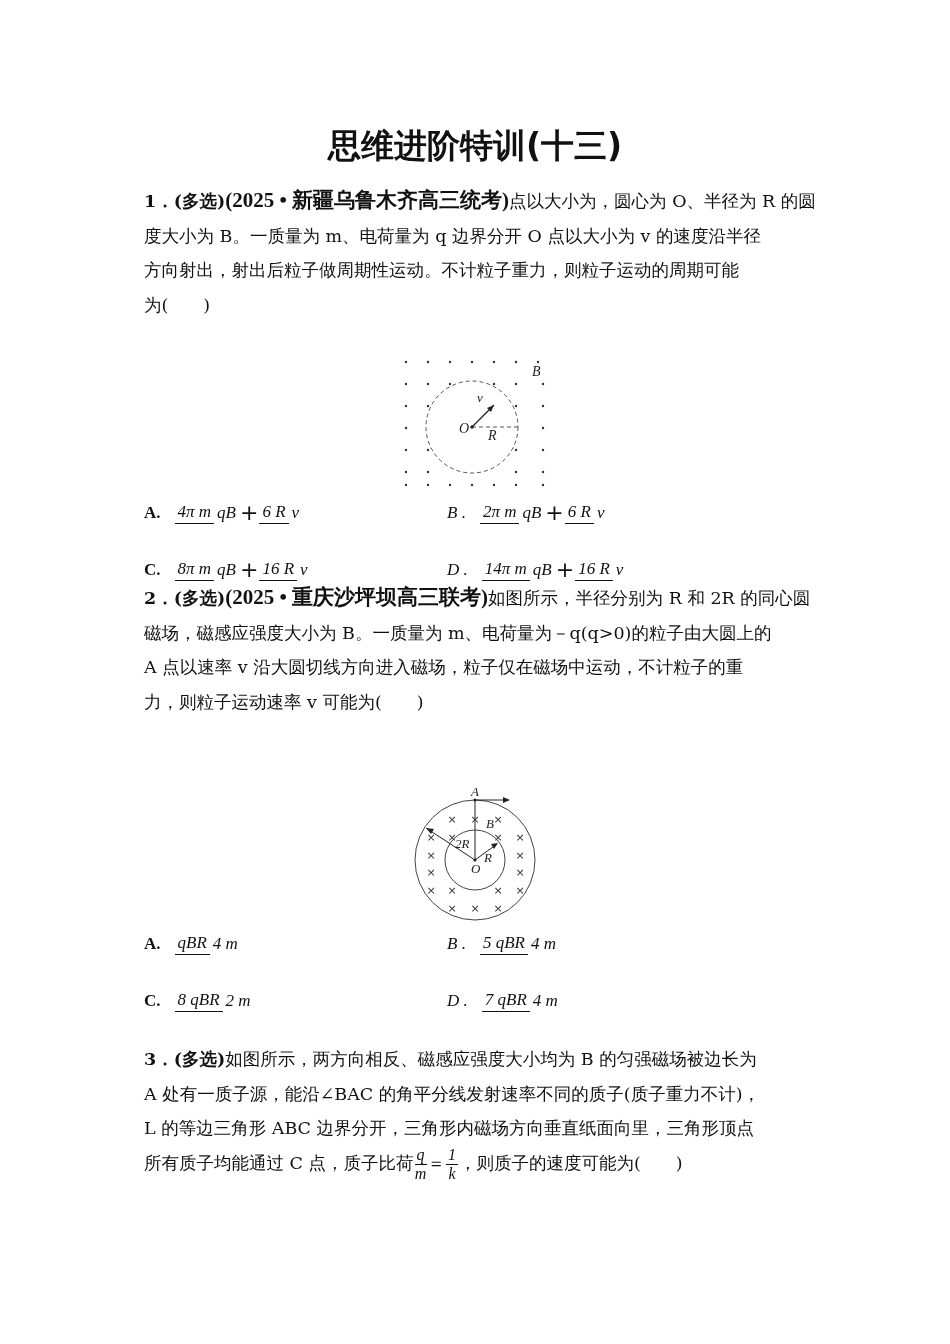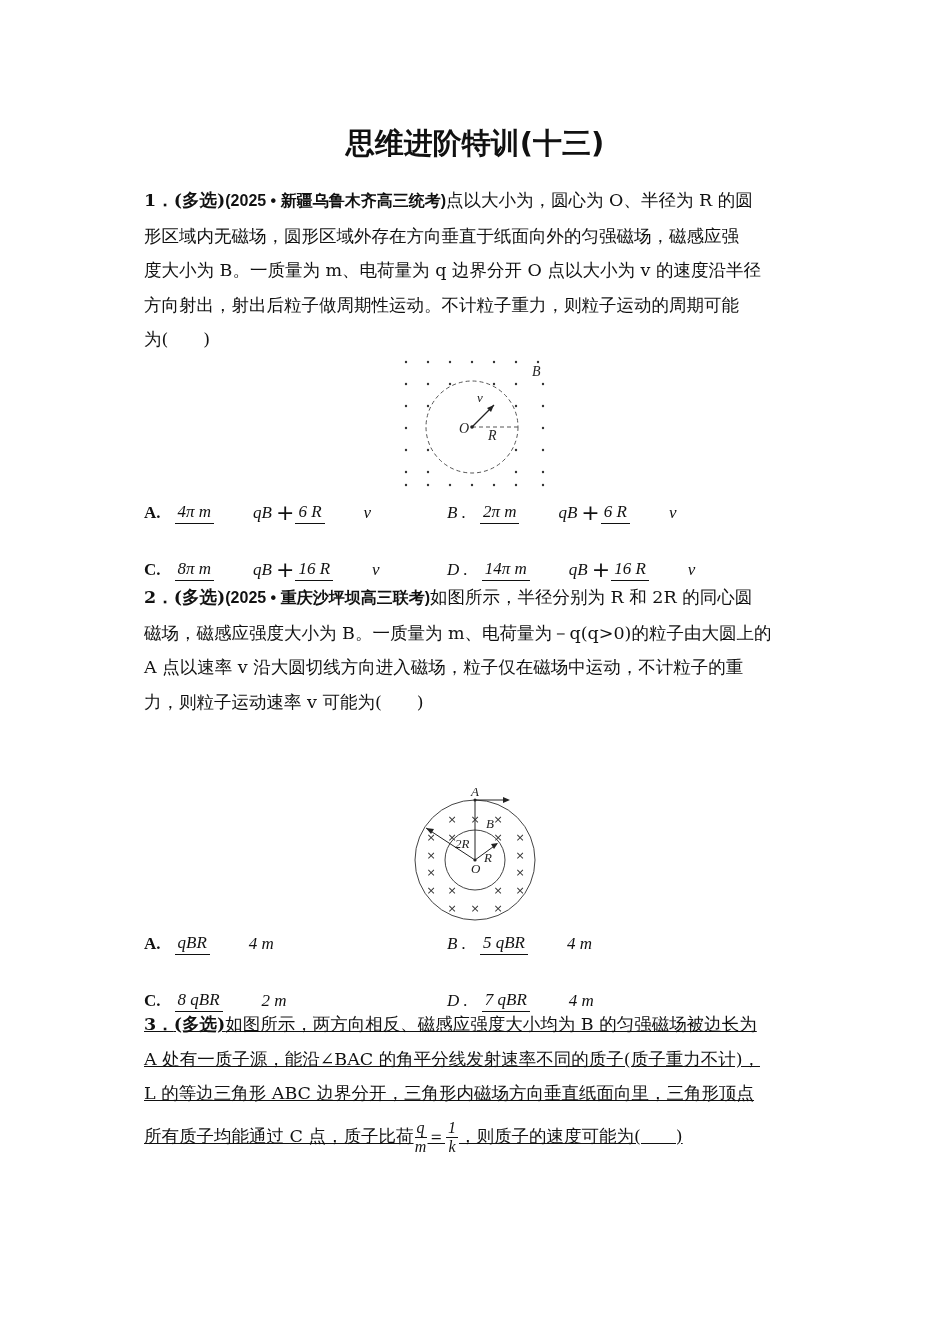--- a/index.html
+++ b/index.html
@@ -1,48 +1,47 @@
 <!DOCTYPE html>
 <html><head>
 <meta charset="utf-8">
 <style>
   html, body { margin: 0; padding: 0; background: #ffffff; }
   body { width: 950px; height: 1344px; position: relative; overflow: hidden;
          font-family: "DejaVu Serif", "Liberation Serif", serif; color: #111; }
   .title { position: absolute; left: 0; width: 950px; top: 124px; text-align: center;
            font-family: "DejaVu Sans", "Liberation Sans", sans-serif; font-weight: bold;
-           font-size: 29px; letter-spacing: 0px; color: #111; }
+           font-size: 33px; letter-spacing: 0px; color: #111; }
   .para { position: absolute; left: 144px; width: 666px; font-size: 17.5px; line-height: 34.5px;
           text-align: justify; color: #111; }
   .para b { font-weight: bold; }
-  .src { font-family: Liberation Sans, sans-serif; font-size: 16px; font-weight: bold; }
+  .src { font-family: Liberation Serif, serif; font-size: 21px; font-weight: bold; }
   .line { display: block; white-space: nowrap; }
   .opt { position: absolute; font-size: 17px; display: flex; align-items: center; }
   .opt .lab { font-family: "Liberation Serif", serif; font-weight: bold; margin-right: 14px; }
   .opt .lab.it { font-style: italic; font-weight: normal; }
   .frac { display: inline-flex; align-items: flex-start; vertical-align: middle;
           font-family: "Liberation Serif", serif; font-style: italic; font-size: 17px; line-height: 20px; }
   .frac .num { border-bottom: 1px solid #111; padding: 0 3px 1px 3px; }
-  .frac .den { padding: 1px 3px 0 3px; margin-left: 36px; }
+  .frac .den { padding: 1px 3px 0 3px; }
   .plus { font-size: 22px; margin: 0 1px; font-family: "DejaVu Sans", sans-serif; }
   .fig { position: absolute; }
   .inlfrac { display: inline-flex; flex-direction: column; align-items: center; vertical-align: middle;
              font-family: "Liberation Serif", serif; font-style: italic; font-size: 16px; line-height: 18px; margin: 0 1px; }
   .inlfrac .num { border-bottom: 1px solid #111; padding: 0 2px; }
 </style>
 </head>
 <body>
 
 <div class="title">思维进阶特训(十三)</div>
 
 <div class="para" style="top:183px;">
   <span class="line">
     <b>1．</b><b>(多选)</b><span class="src">(2025 • 新疆乌鲁木齐高三统考)</span><span>点以大小为，圆心为 O、半径为 R 的圆</span>
   </span>
-  <span class="line">形区域内无磁场，圆形区域外存在方向垂直于纸面向外的匀强磁场，磁感应强</span>
   <span class="line">度大小为 B。一质量为 m、电荷量为 q 边界分开 O 点以大小为 v 的速度沿半径</span>
   <span class="line">方向射出，射出后粒子做周期性运动。不计粒子重力，则粒子运动的周期可能</span>
   <span class="line">为(　　)</span>
 </div>
 
 <svg class="fig" style="left:398px; top:355px;" width="155" height="135">
   <g fill="#333">
     <circle cx="8" cy="7" r="1.2"></circle>
       <circle cx="30" cy="7" r="1.2"></circle>
       <circle cx="52" cy="7" r="1.2"></circle>
@@ -208,27 +207,27 @@
     </span>
 </div>
 <div class="opt" style="left:447px; top:990px;">
   <span class="lab it">D .</span>
   <span class="frac">
       <span class="num">7 qBR</span>
       <span class="den">4 m</span>
     </span>
 </div>
 
-<div class="para" style="top:1007px;text-decoration:underline;">
+<div class="para" style="top:1042px;">
   <span class="line">
     <b>3．</b><b>(多选)</b><span>如图所示，两方向相反、磁感应强度大小均为 B 的匀强磁场被边长为</span>
   </span>
   <span class="line">A 处有一质子源，能沿∠BAC 的角平分线发射速率不同的质子(质子重力不计)，</span>
   <span class="line">L 的等边三角形 ABC 边界分开，三角形内磁场方向垂直纸面向里，三角形顶点</span>
-  <span class="line" style="margin-top:8px;">
+  <span class="line" style="">
     <span>所有质子均能通过 C 点，质子比荷</span><span class="inlfrac">
         <span class="num">q</span>
         <span>m</span>
       </span><span>＝</span><span class="inlfrac">
         <span class="num">1</span>
         <span>k</span>
       </span><span>，则质子的速度可能为(　　)</span>
   </span>
 </div>
 

